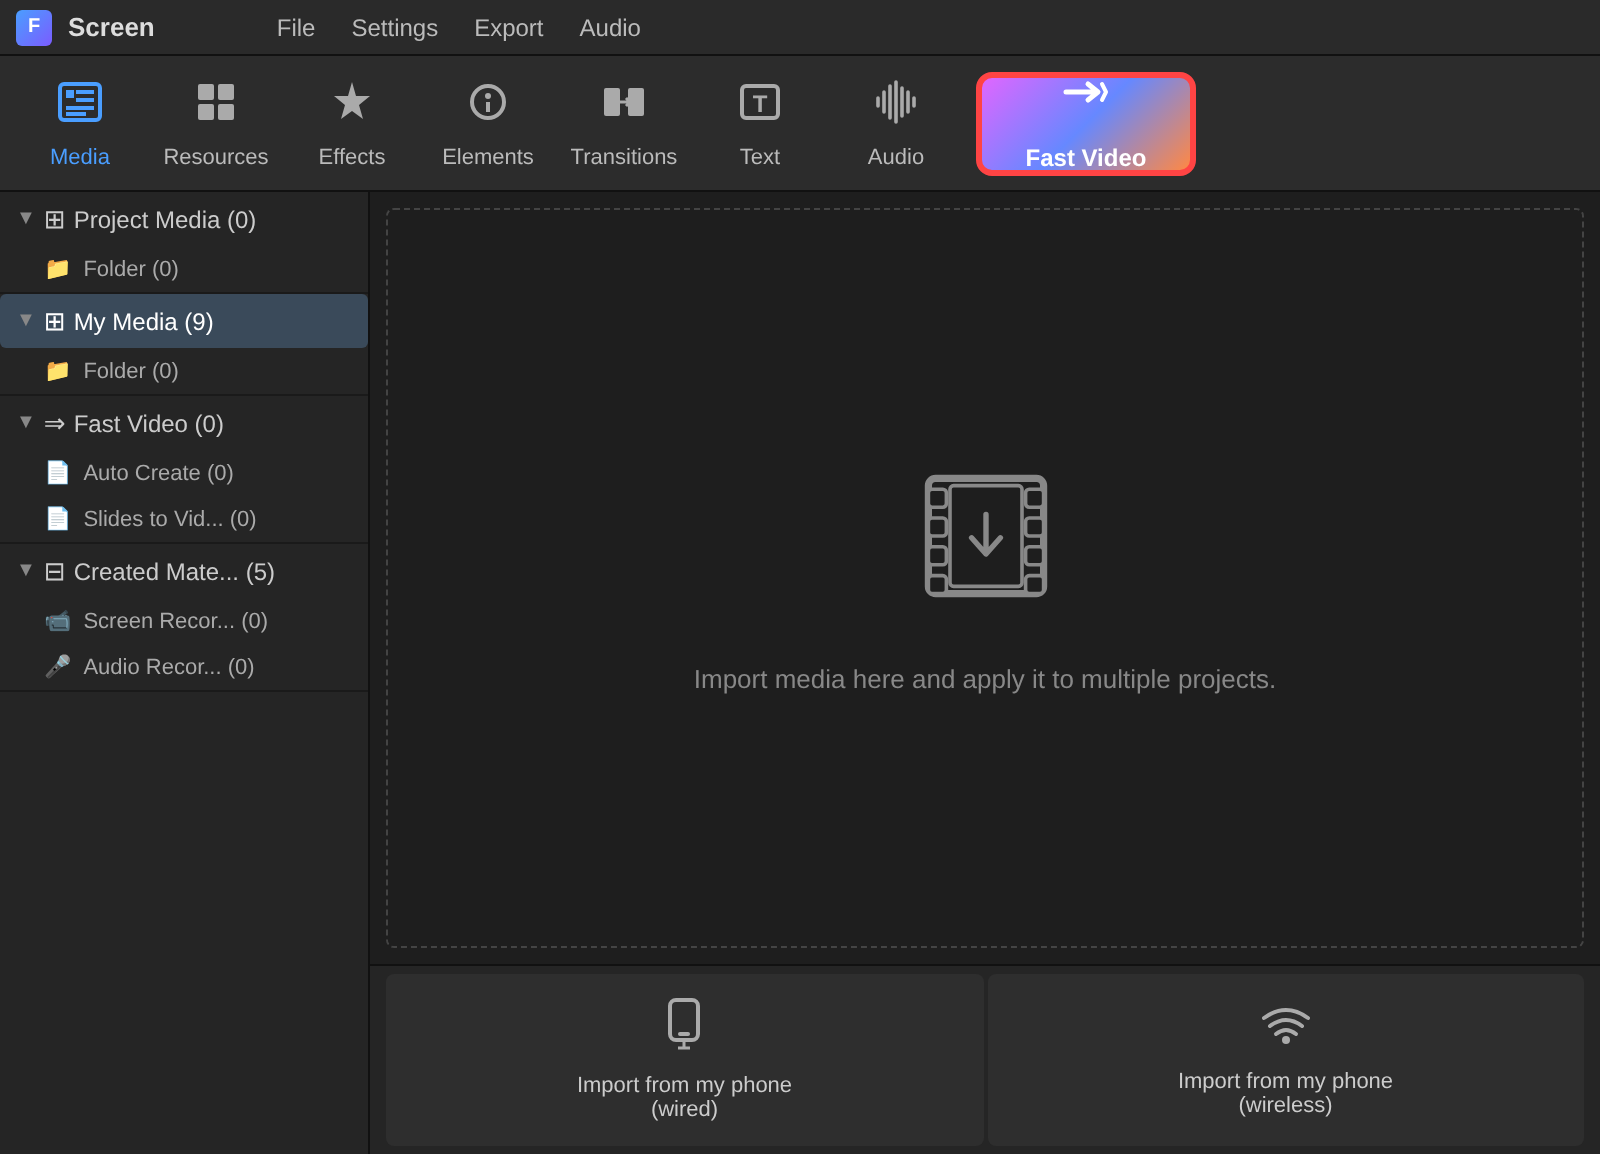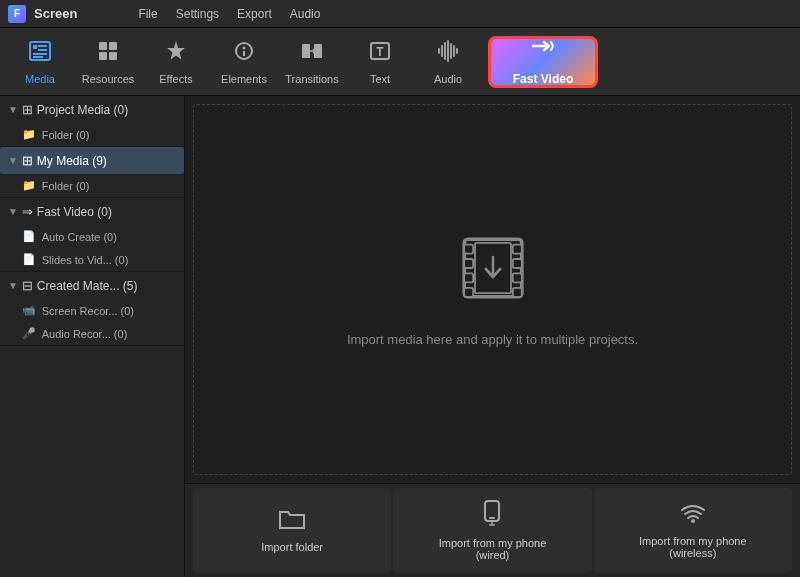--- a/index.html
+++ b/index.html
@@ -361,28 +361,20 @@
         <rect x="20" y="12" width="40" height="56" rx="2" fill="none" stroke="#888" stroke-width="2"></rect>
 
         <path d="M40 28 L40 48 M32 41 L40 50 L48 41" stroke="#888" stroke-width="3" fill="none" stroke-linecap="round" stroke-linejoin="round"></path>
       </svg>
       <span class="media-hint">Import media here and apply it to multiple projects.</span>
     </div>
 
     <div class="import-bar">
       <div class="import-btn">
         <span class="icon">
-          <svg width="28" height="22" viewBox="0 0 28 22">
-            <path d="M2 4 L10 4 L12 7 L26 7 L26 20 L2 20 Z" fill="none" stroke="#aaa" stroke-width="2"></path>
-          </svg>
-        </span>
-        <span>Import folder</span>
-      </div>
-      <div class="import-btn">
-        <span class="icon">
           <svg width="22" height="26" viewBox="0 0 22 26">
             <rect x="4" y="1" width="14" height="20" rx="3" fill="none" stroke="#aaa" stroke-width="2"></rect>
             <rect x="8" y="17" width="6" height="2" rx="1" fill="#aaa"></rect>
             <path d="M11 21 L11 25 M8 25 L14 25" stroke="#aaa" stroke-width="1.5"></path>
           </svg>
         </span>
         <span style="white-space:pre-line;">Import from my phone
 (wired)</span>
       </div>
       <div class="import-btn">

